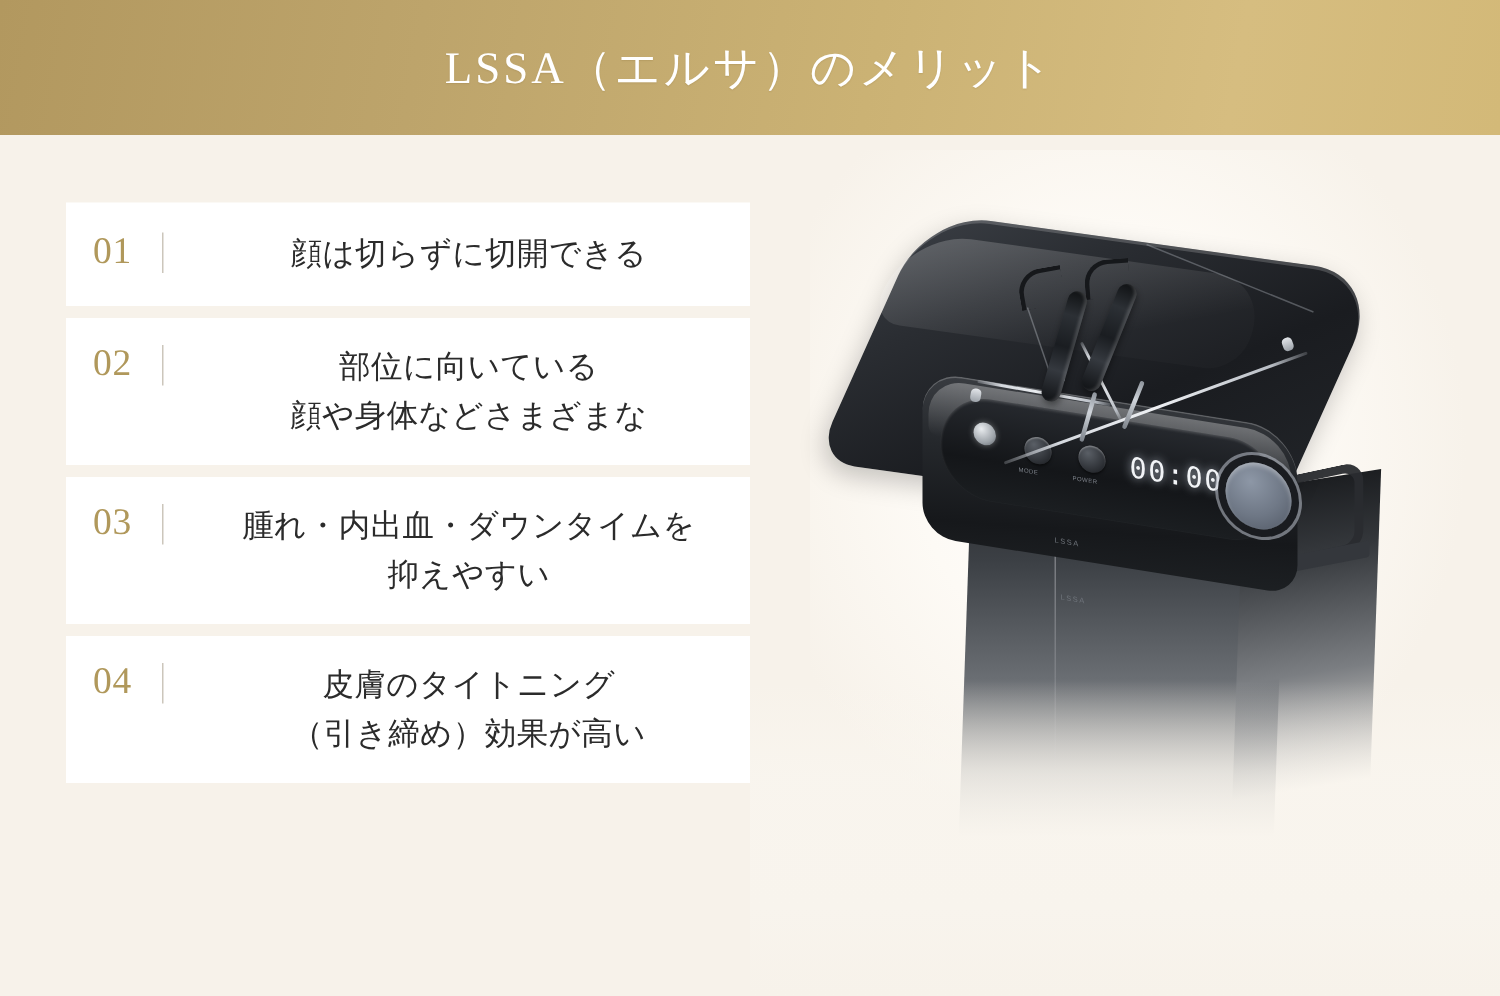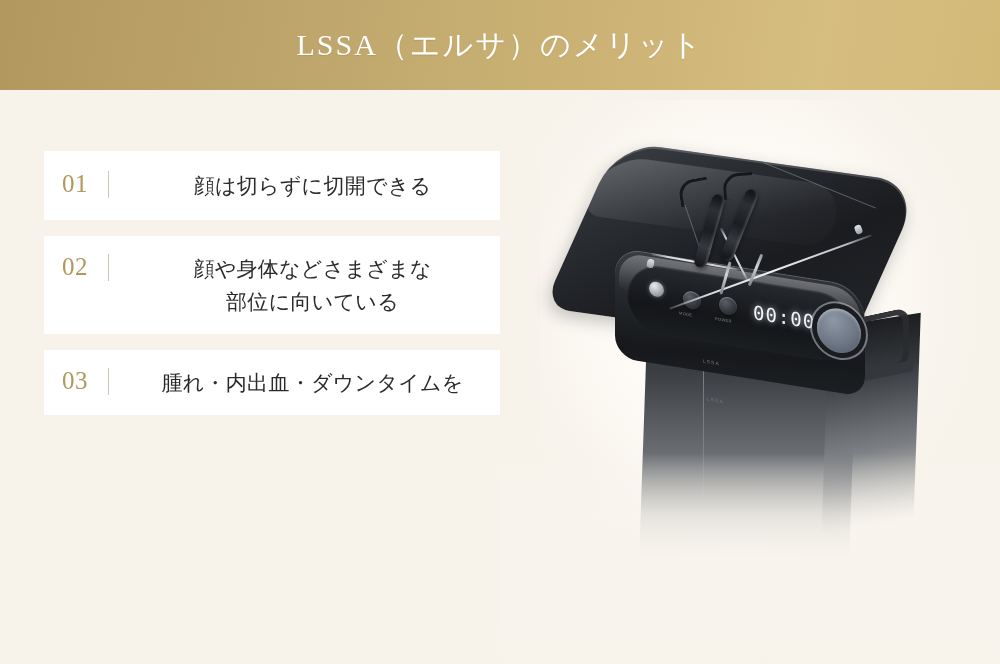--- a/index.html
+++ b/index.html
@@ -49,21 +49,20 @@
     position:absolute;
     left:44px; top:45px;
     width:456px;
   }
   .merit-card {
     background:#ffffff;
     margin-bottom:8px;
     display:flex;
     align-items:flex-start;
     padding:16px 0 16px 18px;
-    margin-top:16px;
   }
   .merit-card.single { padding-top:18px; padding-bottom:18px; }
 
   .merit-num {
     color:#b0985b;
     font-family:"Liberation Serif", "DejaVu Serif", serif;
     font-size:25px;
     line-height:30px;
     letter-spacing:0.5px;
     flex:0 0 auto;
@@ -362,33 +361,42 @@
       <div class="merit-divider"></div>
       <div class="merit-text">
         <span class="line">顔は切らずに切開できる</span>
       </div>
     </div>
 
     <div class="merit-card">
       <div class="merit-num">02</div>
       <div class="merit-divider"></div>
       <div class="merit-text">
+        <span class="line">部位に向いている</span>
         <span class="line">顔や身体などさまざまな</span>
-        <span class="line">部位に向いている</span>
       </div>
     </div>
 
     <div class="merit-card">
       <div class="merit-num">03</div>
       <div class="merit-divider"></div>
       <div class="merit-text">
         <span class="line">腫れ・内出血・ダウンタイムを</span>
+        <span class="line">抑えやすい</span>
       </div>
     </div>
 
+    <div class="merit-card">
+      <div class="merit-num">04</div>
+      <div class="merit-divider"></div>
+      <div class="merit-text">
+        <span class="line">皮膚のタイトニング</span>
+        <span class="line">（引き締め）効果が高い</span>
+      </div>
+    </div>
 
 
   </div>
 
   <div class="device-area">
     <div class="device-glow"></div>
 
     <div class="device">
 
       <div class="body-column"></div>

